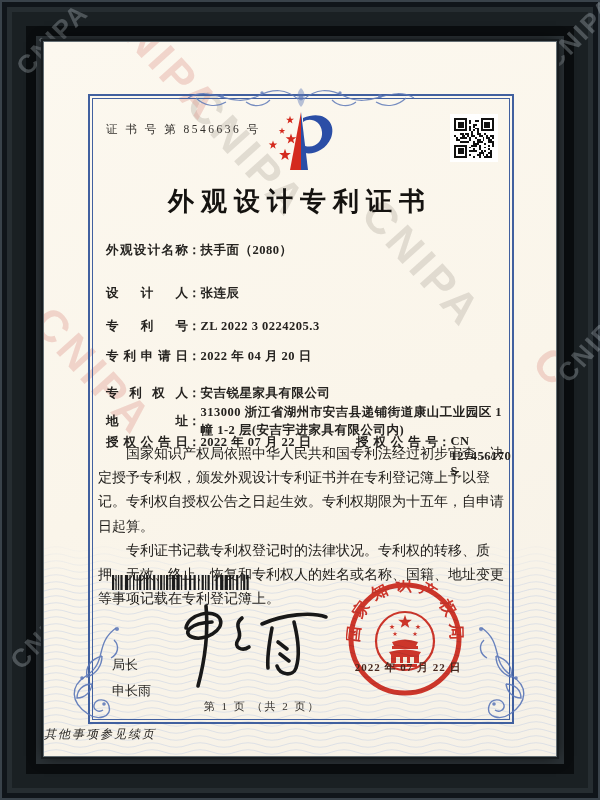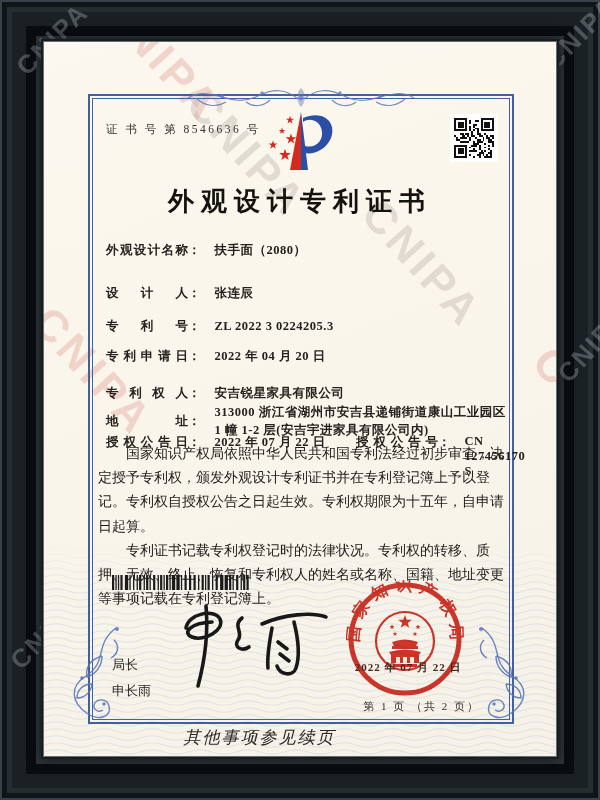--- a/index.html
+++ b/index.html
@@ -24,36 +24,36 @@
   .cert-no{position:absolute;left:62px;top:80px;font-size:11.5px;letter-spacing:2.5px;color:#33302c;}
   .title{position:absolute;left:0;width:512px;top:142px;text-align:center;
     font-size:26px;font-weight:bold;letter-spacing:7px;color:#151310;}
   .qr{position:absolute;left:406px;top:72px;width:48px;height:48px;background:#fff;
     display:flex;align-items:center;justify-content:center;}
   .logo{position:absolute;left:216px;top:66px;}
   .fields{position:absolute;left:62px;top:0;width:400px;font-size:12.5px;color:#24221f;}
   .frow{position:absolute;left:0;display:flex;align-items:center;width:400px;font-weight:bold;}
   .flabel{display:inline-block;width:82px;text-align:justify;text-align-last:justify;flex:none;}
   .fcolon{flex:none;}
-  .fvalue{margin-left:14px;letter-spacing:.5px;}
+  .fvalue{margin-left:0;letter-spacing:.5px;}
   .fvalue-wrap{width:312px;line-height:1.45;}
   .field-right{position:absolute;left:250px;top:0;display:flex;}
   .paras{position:absolute;left:54px;top:400px;width:407px;font-size:14px;line-height:1.73;
     color:#1e1c19;}
   .paras p{margin:0;text-indent:2em;}
   .signer{position:absolute;left:68px;top:590px;font-size:13px;color:#2a2825;line-height:2.0;
     font-family:"Liberation Sans","DejaVu Sans",sans-serif;margin-top:20px;}
   .signature{position:absolute;left:122px;top:554px;}
   .seal{position:absolute;left:302px;top:538px;mix-blend-mode:multiply;opacity:.93;}
   .seal-date{position:absolute;left:306px;top:618px;width:116px;text-align:center;
     font-size:11px;letter-spacing:1px;color:#47281f;font-weight:bold;}
-  .page-line{position:absolute;left:0;width:436px;top:657px;text-align:right;
+  .page-line{position:absolute;left:0;width:436px;top:657px;text-align:center;
     font-size:11px;letter-spacing:2px;color:#33302c;}
-  .cont-note{position:absolute;left:0;width:431px;top:684px;text-align:center;
-    font-size:17px;font-style:italic;letter-spacing:2px;color:#2a2825;}
+  .cont-note{position:absolute;left:0;width:431px;top:684px;
+    font-size:12px;font-style:italic;letter-spacing:2px;color:#2a2825;}
   .barcode{position:absolute;left:68px;top:533px;}
   .waves{position:absolute;left:0;top:504px;}
   .ornament-top{position:absolute;left:142px;top:38px;}
   .flourish{position:absolute;}
   .fl-bl{left:18px;top:584px;}
   .fl-br{left:414px;top:584px;transform:scaleX(-1);}
 </style>
 </head>
 <body>
 

